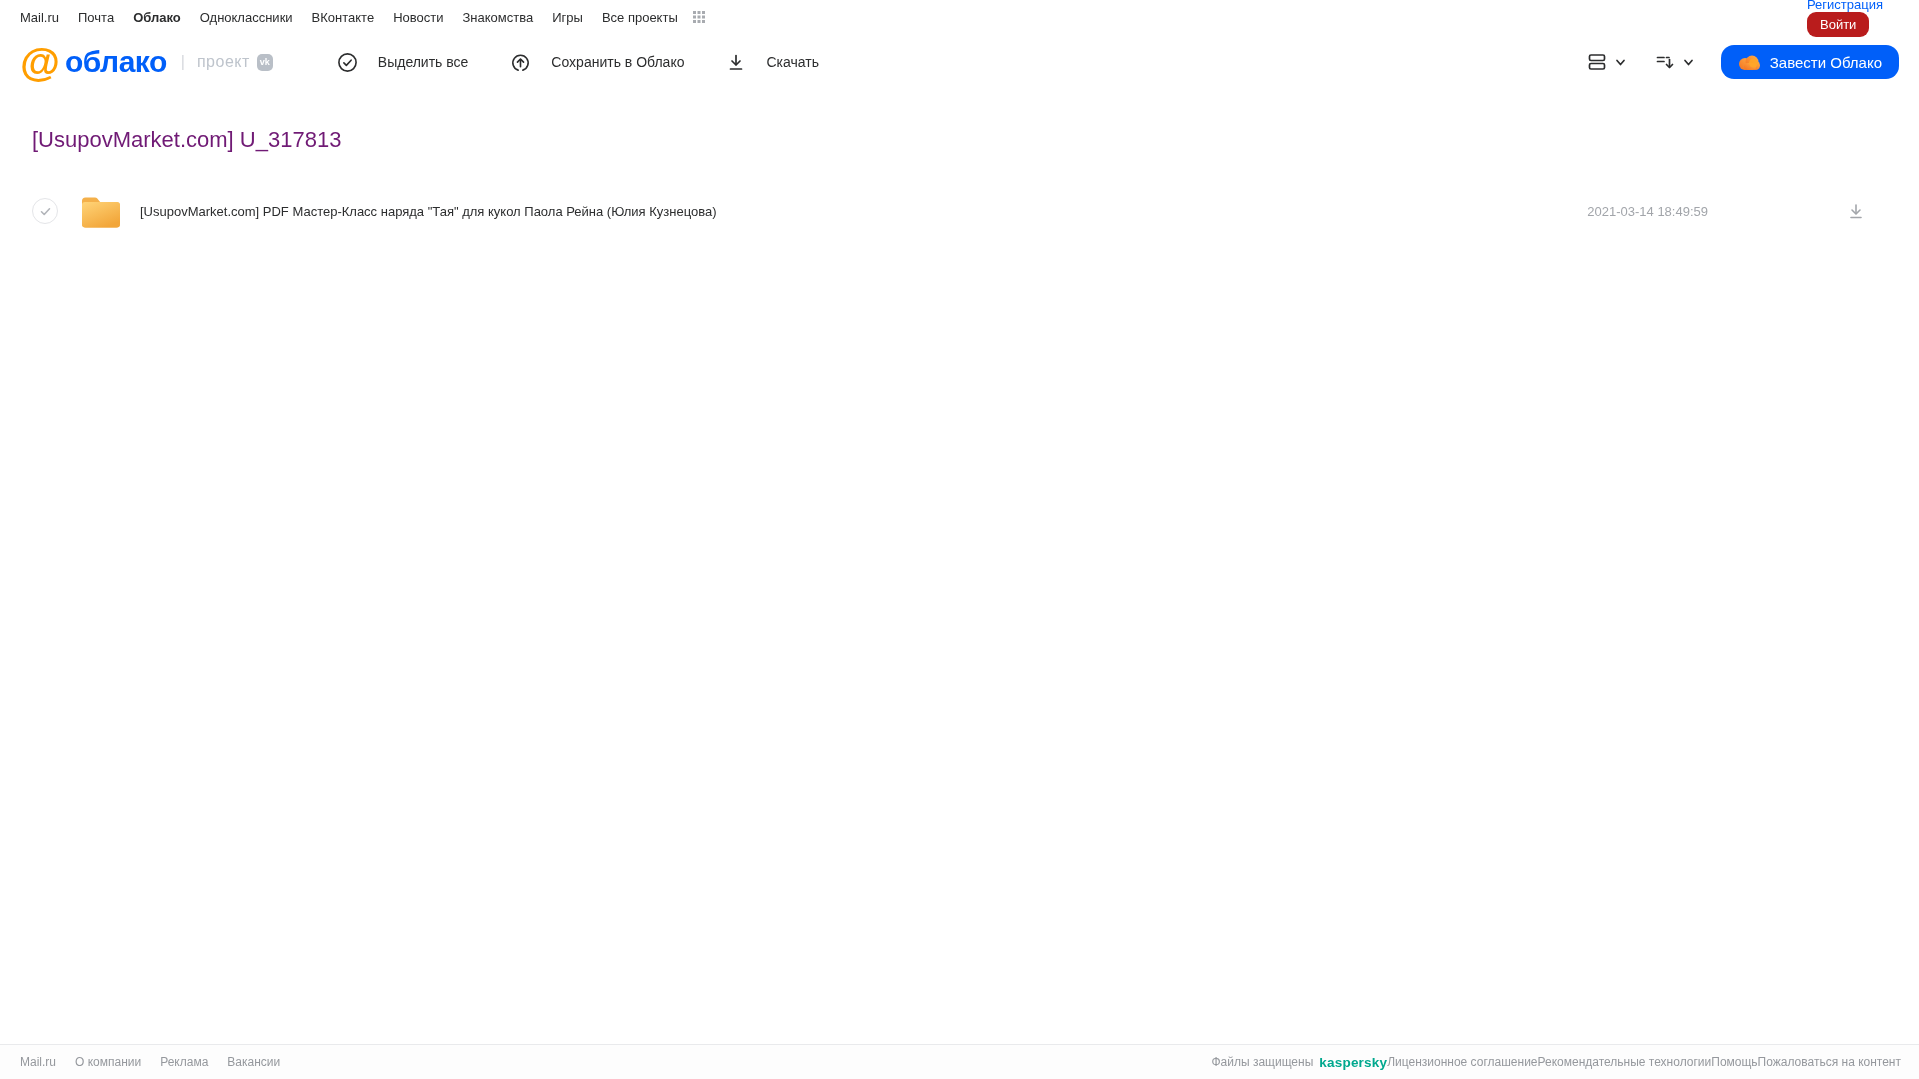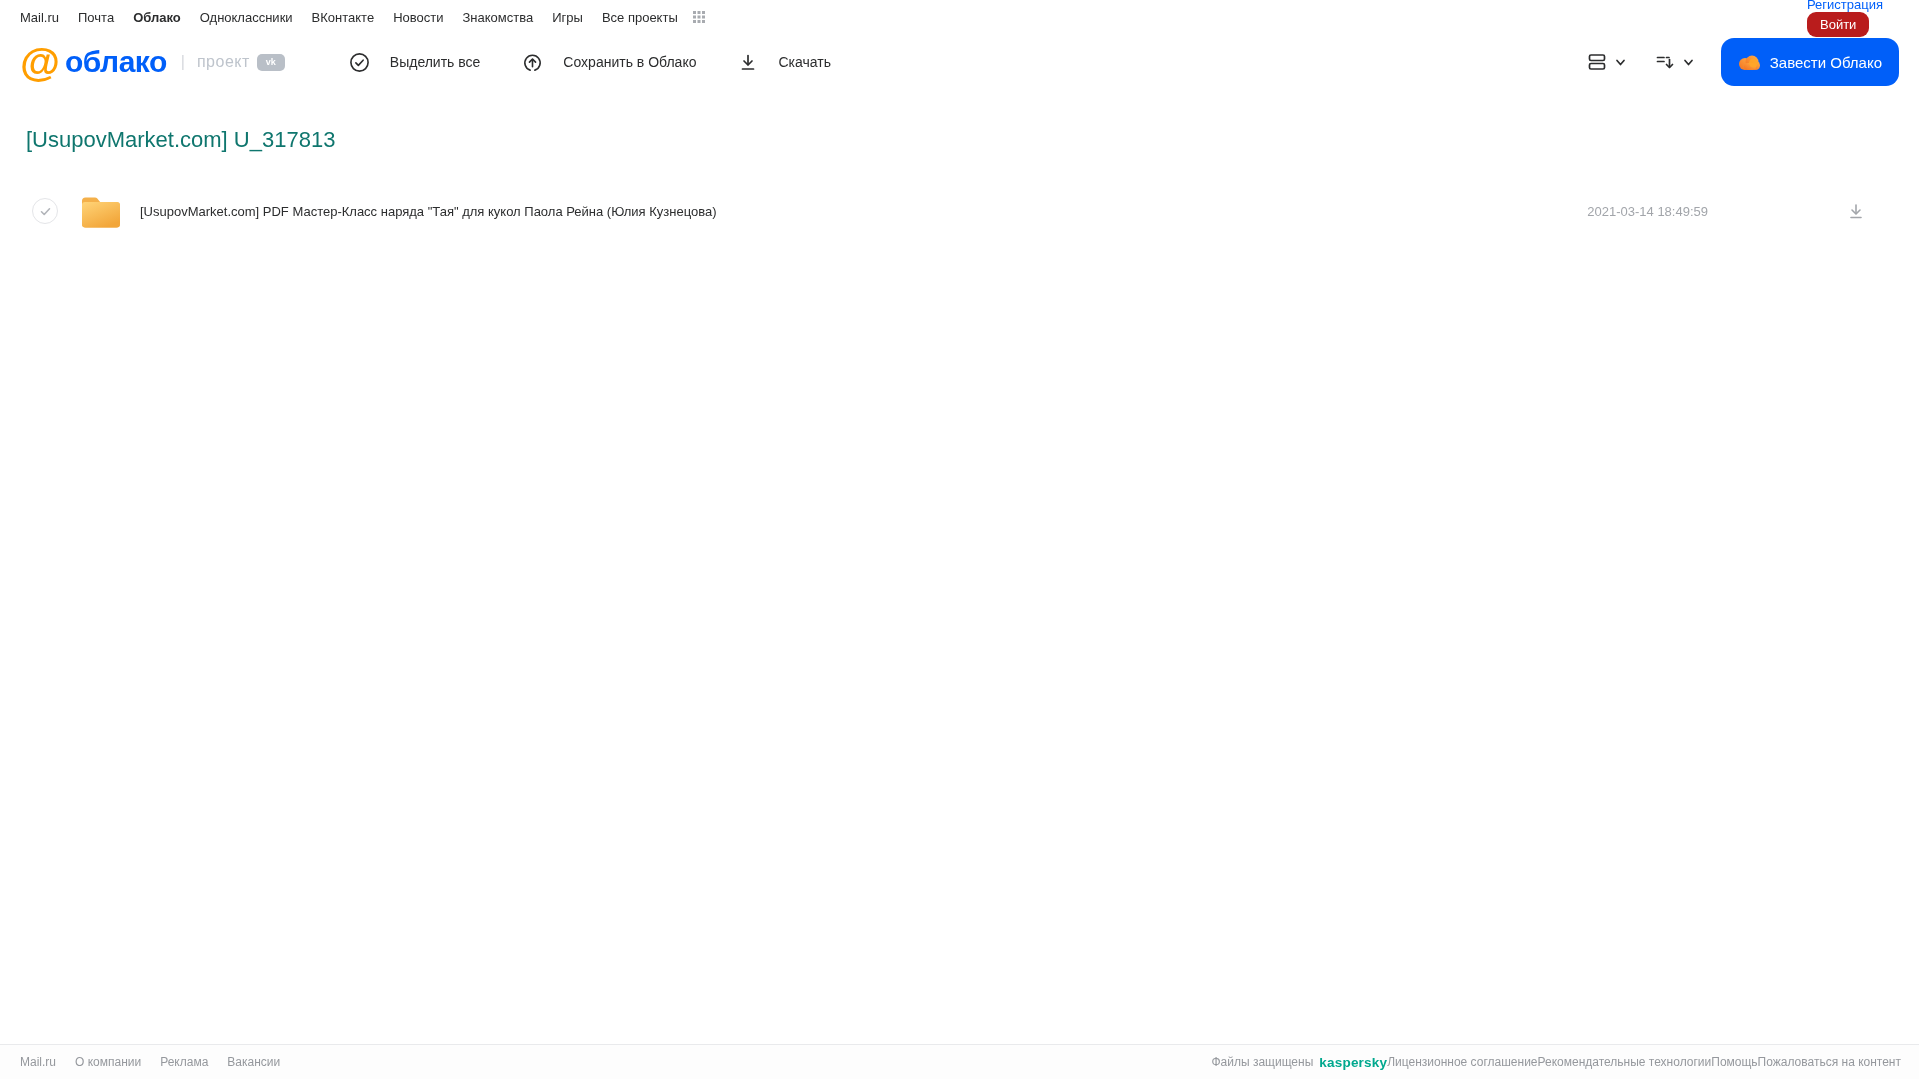--- a/index.html
+++ b/index.html
@@ -34,43 +34,43 @@
   .toolbar { display: flex; align-items: center; height: 56px; padding: 0 20px; }
   .logo { display: flex; align-items: center; }
   .logo-at {
     color: #ff9e00; font-size: 41px; font-weight: bold; line-height: 1;
     margin-right: 6px; letter-spacing: -1px;
   }
   .logo-text { color: #005ff9; font-size: 30px; font-weight: bold; letter-spacing: -0.5px; }
   .logo-sep { color: #d5d8dd; font-size: 16px; margin: 0 12px 0 14px; }
   .logo-project { color: #bec4cc; font-size: 16px; letter-spacing: 0.5px; margin-right: 7px; }
   .vk-badge {
-    width: 28px; height: 17px; border-radius: 5px; background: #b9bfc7;
+    width: 16px; height: 17px; border-radius: 5px; background: #b9bfc7;
     color: #fff; font-size: 9px; font-weight: bold;
     display: inline-flex; align-items: center; justify-content: center;
   }
   .toolbar-actions { display: flex; align-items: center; margin-left: 64px; }
   .toolbar-btn {
     display: flex; align-items: center; gap: 20px;
     background: none; border: none; cursor: pointer;
     font-family: inherit; font-size: 14px; color: #2c2d2e;
     margin-right: 42px;
   }
   .toolbar-right { margin-left: auto; display: flex; align-items: center; }
   .icon-dd { display: flex; align-items: center; gap: 5px; cursor: pointer; margin-right: 26px; }
   .get-cloud-btn {
     display: flex; align-items: center; gap: 9px;
     background: #005ff9; color: #fff; border: none; cursor: pointer;
     font-family: inherit; font-size: 15px;
-    border-radius: 13px; padding: 0 17px; height: 48px;
+    border-radius: 13px; padding: 0 17px; height: 34px;
   }
 
   
   .main { padding: 0 20px; }
-  .page-title { font-size: 22px; font-weight: 400; color: #0f766e; margin: 37px 6px 32px; }
+  .page-title { font-size: 22px; font-weight: 400; color: #701a75; margin: 37px 12px 32px; }
   .file-row { display: flex; align-items: center; height: 52px; padding: 0 33px 0 12px; }
   .row-checkbox {
     width: 26px; height: 26px; border-radius: 50%;
     border: 1px solid #e4e5e8; background: #fff;
     display: flex; align-items: center; justify-content: center;
     cursor: pointer; flex: none;
   }
   .folder-icon { margin: 0 18px 0 22px; flex: none; display: flex; }
   .file-name { font-size: 13px; color: #2c2d2e; cursor: pointer; }
   .file-date { margin-left: auto; font-size: 13px; color: #a2a5aa; }

